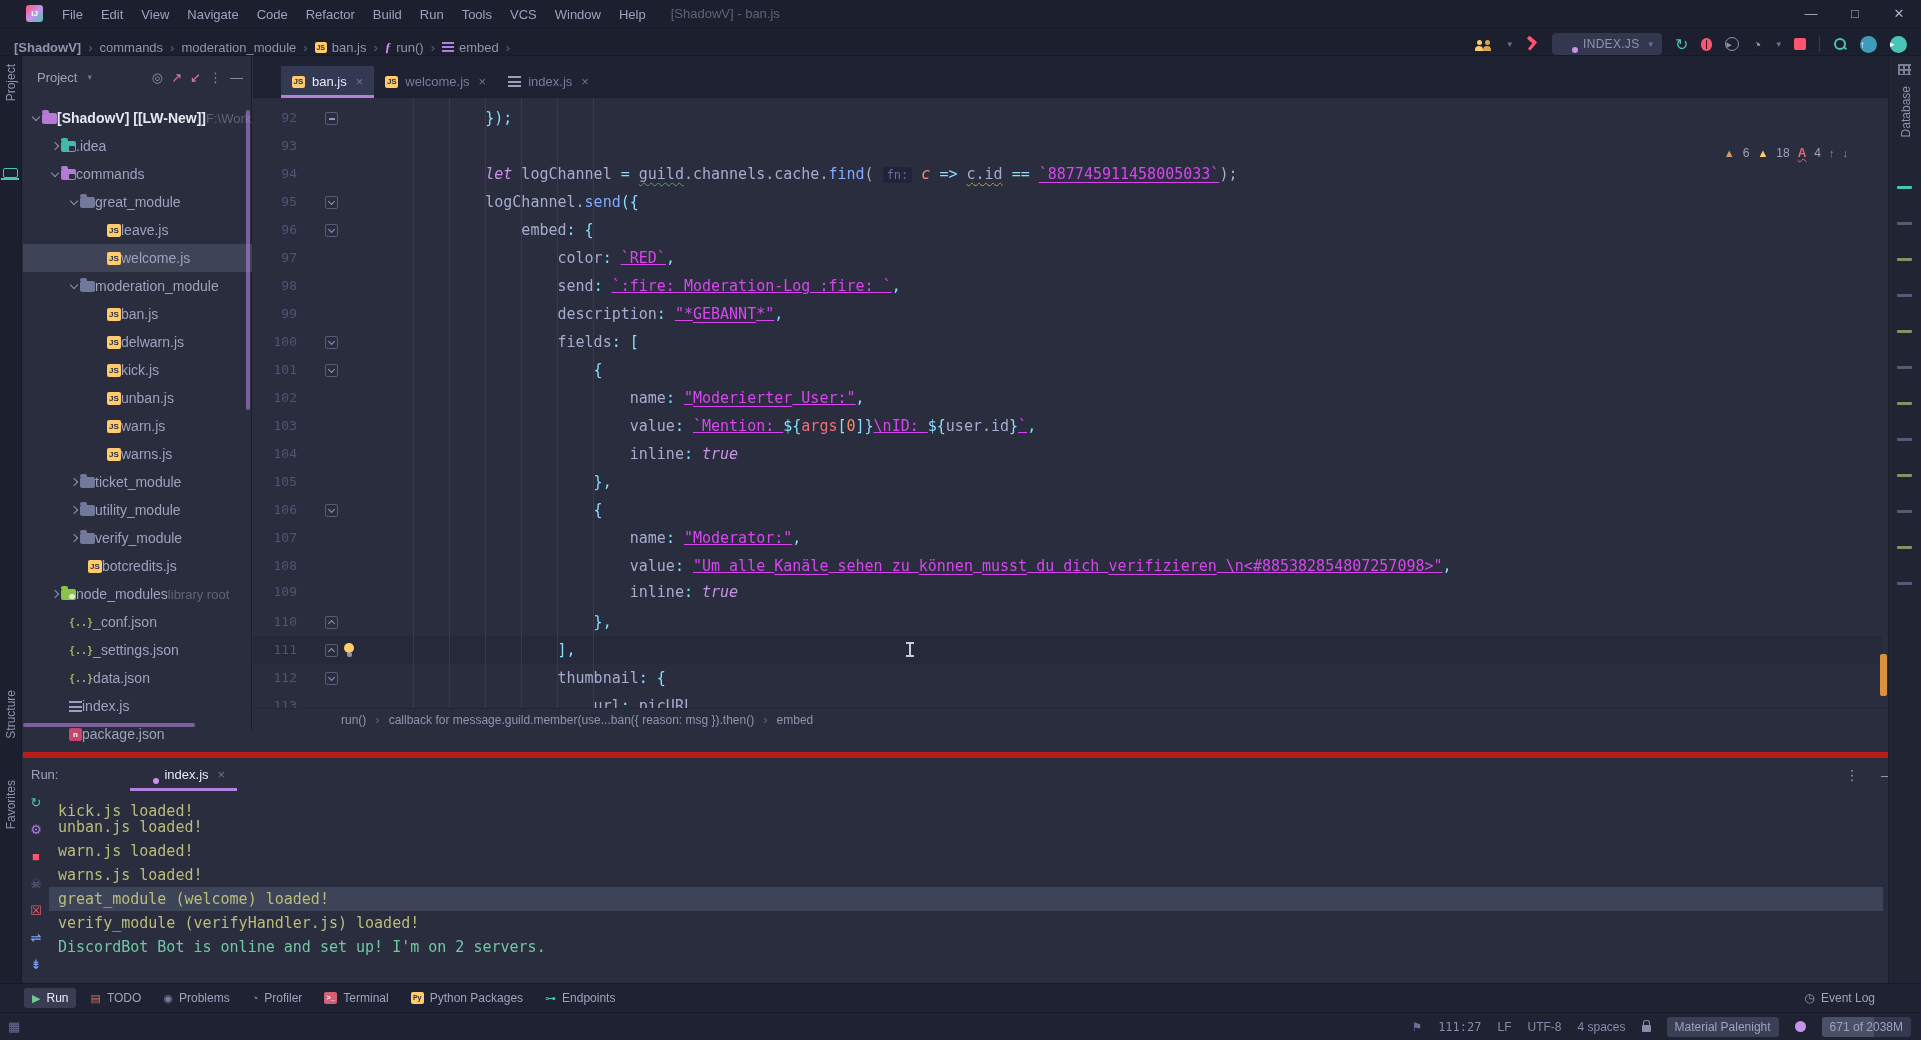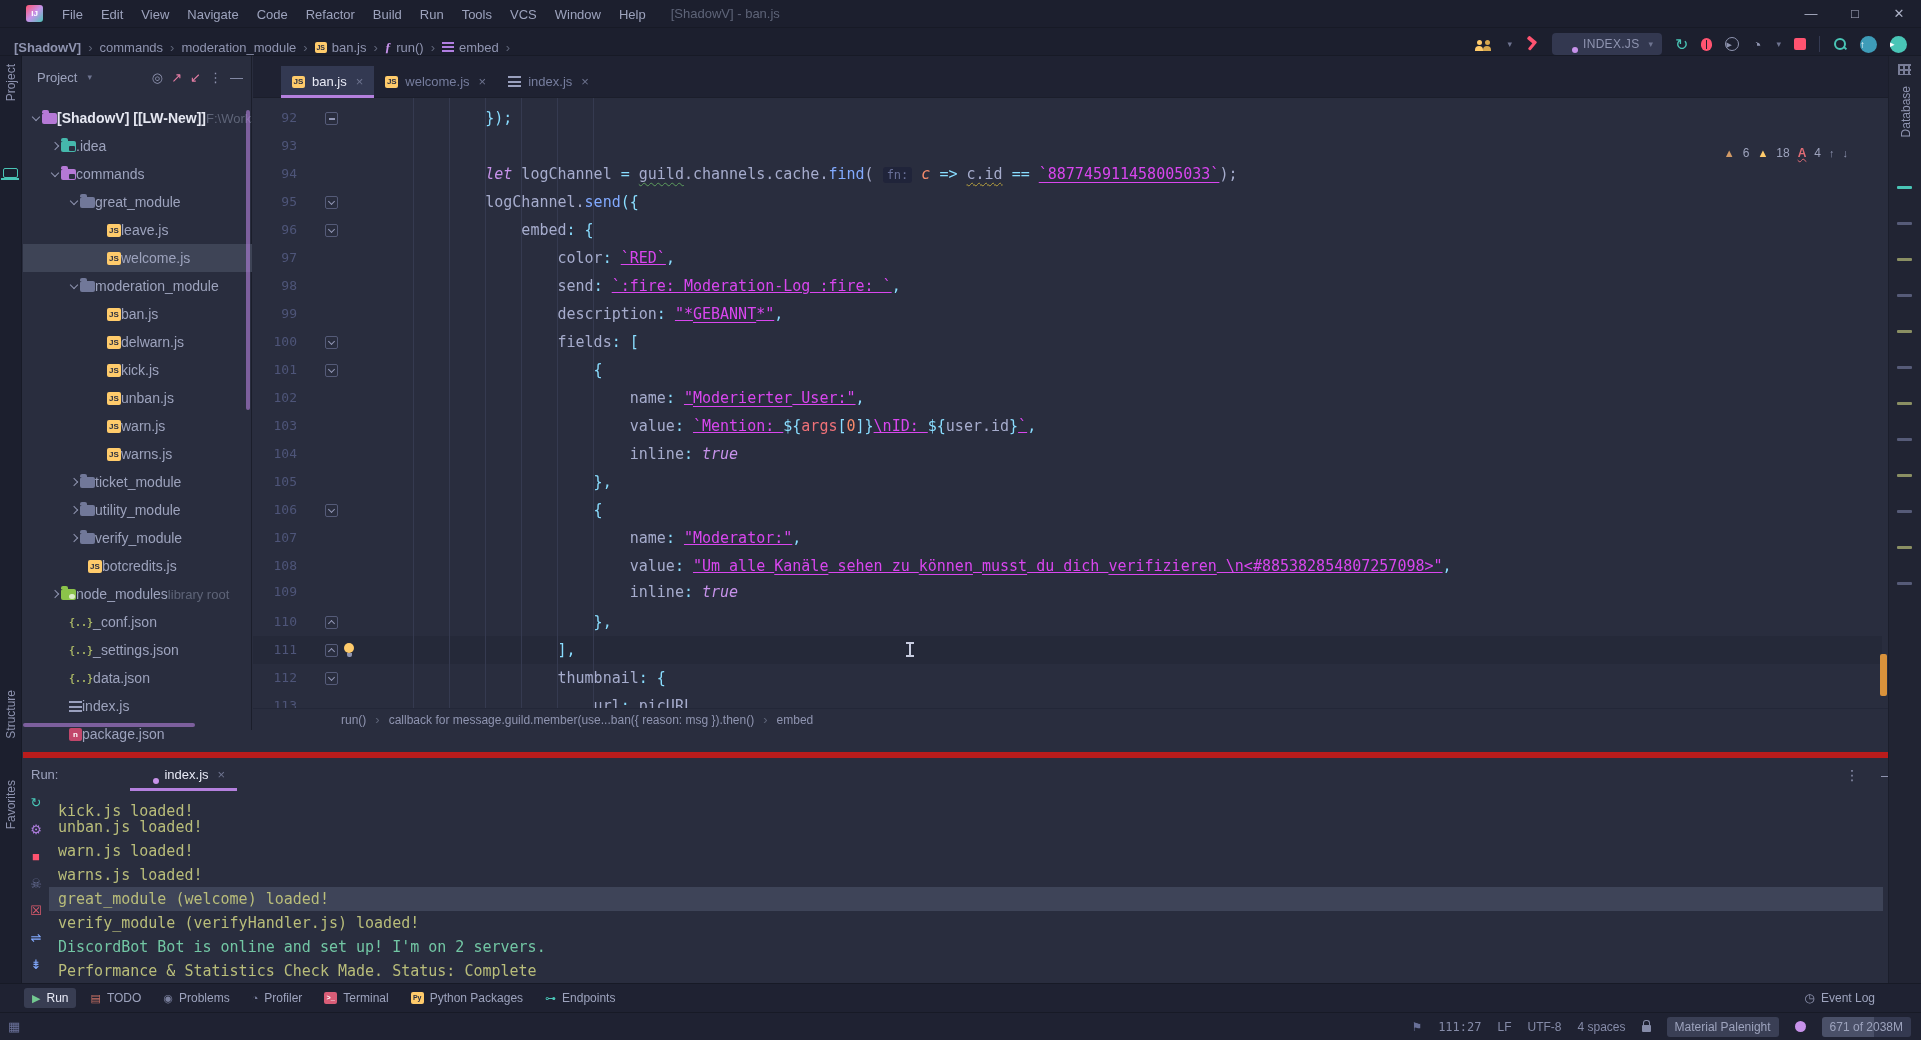--- a/index.html
+++ b/index.html
@@ -569,23 +569,20 @@
       </div>
       <div class="crow csel" style="top: 96px;">
         <span class="ctext khaki">great_module (welcome) loaded!</span>
       </div>
       <div class="crow" style="top: 120px;">
         <span class="ctext khaki">verify_module (verifyHandler.js) loaded!</span>
       </div>
       <div class="crow" style="top: 144px;">
         <span class="ctext teal">DiscordBot Bot is online and set up! I'm on 2 servers.</span>
       </div>
-      <div class="crow" style="top: 168px;">
-        <span class="ctext khaki">Performance &amp; Statistics Check Made. Status: Complete</span>
-      </div>
       <div class="crow" style="top: 192px;">
         <span class="ccur"></span>
       </div>
     </div>
 </div>
 
 <div id="right-strip">
   <span class="grid-ic"></span>
   <span class="vtext" id="rs-label">Database</span>
 <div class="dash" style="top: 130px; background: rgb(73, 197, 182);"></div>

